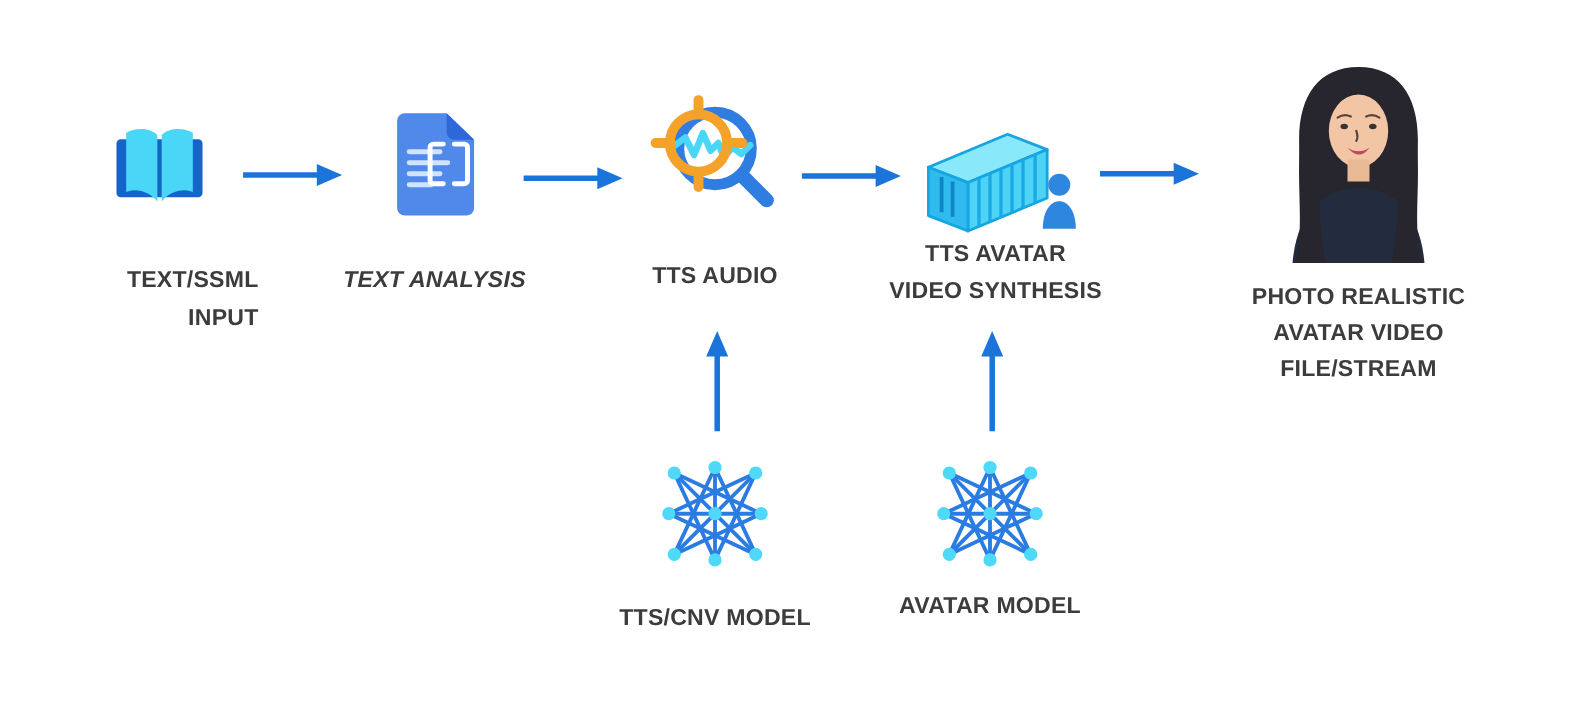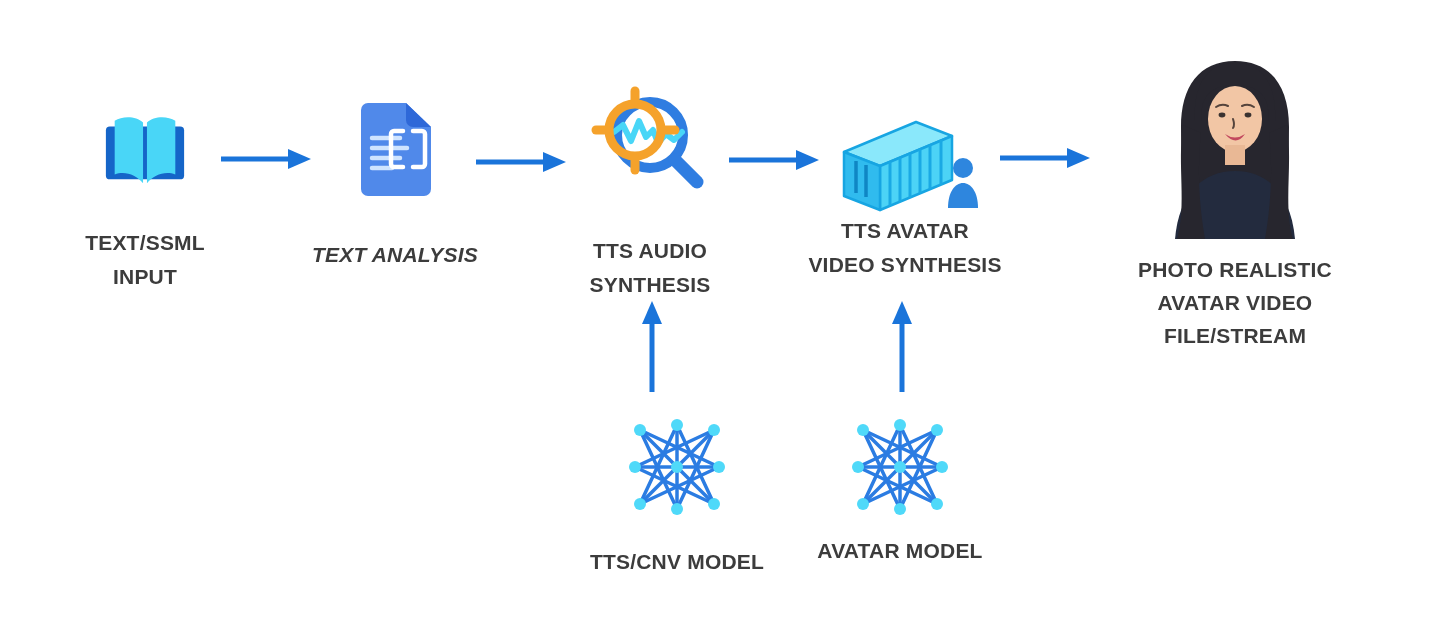--- a/index.html
+++ b/index.html
@@ -22,21 +22,21 @@
 <body>
 
 <div class="canvas">
 
   <div class="node" style="left:55px;top:100px;width:180px;">
     <svg class="icon" width="88" height="88" viewBox="0 0 90 90" style="margin-top:6px;">
       <rect x="5" y="21" width="80" height="54" rx="4" style="fill:var(--dark-blue)"></rect>
       <path d="M43,79 L43,17 C36,10 22,10 14,15 L14,70 C24,66 36,70 43,79 Z" style="fill:var(--cyan)"></path>
       <path d="M47,79 L47,17 C54,10 68,10 76,15 L76,70 C66,66 54,70 47,79 Z" style="fill:var(--cyan)"></path>
     </svg>
-    <div class="lbl" style="margin-top:32px;">
+    <div class="lbl" style="margin-top:44px;text-align:right;">
       <div>TEXT/SSML</div>
       <div>INPUT</div>
     </div>
   </div>
 
   <svg class="arrow" style="left:218px;top:146px;" width="95" height="26" viewBox="0 0 95 26">
     <line x1="3" y1="13" x2="72" y2="13" stroke-width="5"></line>
     <polygon points="70,3 93,13 70,23"></polygon>
   </svg>
 
@@ -73,21 +73,20 @@
       <circle cx="45" cy="45" r="26" fill="none" stroke-width="9" style="stroke:var(--orange)"></circle>
       <g stroke-width="9" stroke-linecap="round" style="stroke:var(--orange)">
         <line x1="45" y1="6" x2="45" y2="16"></line>
         <line x1="45" y1="74" x2="45" y2="85"></line>
         <line x1="6" y1="45" x2="16" y2="45"></line>
         <line x1="74" y1="45" x2="85" y2="45"></line>
       </g>
     </svg>
     <div class="lbl" style="margin-top:29px;">
       <div>TTS AUDIO</div>
-      <div>SYNTHESIS</div>
     </div>
   </div>
 
   <svg class="arrow" style="left:726px;top:147px;" width="95" height="26" viewBox="0 0 95 26">
     <line x1="3" y1="13" x2="72" y2="13" stroke-width="5"></line>
     <polygon points="70,3 93,13 70,23"></polygon>
   </svg>
 
   <div class="node" style="left:795px;top:100px;width:220px;">
     <svg class="icon" width="150" height="106" viewBox="0 0 150 106" style="margin-top:8px;">
@@ -152,21 +151,21 @@
   <svg class="arrow" style="left:638px;top:298px;" width="28" height="97" viewBox="0 0 28 97">
     <line x1="14" y1="94" x2="14" y2="24" stroke-width="5"></line>
     <polygon points="4,26 14,3 24,26"></polygon>
   </svg>
 
   <svg class="arrow" style="left:888px;top:298px;" width="28" height="97" viewBox="0 0 28 97">
     <line x1="14" y1="94" x2="14" y2="24" stroke-width="5"></line>
     <polygon points="4,26 14,3 24,26"></polygon>
   </svg>
 
-  <div class="node" style="left:560px;top:412px;width:180px;margin-left:27px;">
+  <div class="node" style="left:560px;top:412px;width:180px;">
     <svg class="icon" width="110" height="110" viewBox="0 0 110 110">
       <g stroke-width="3.5" stroke-linecap="round" style="stroke:var(--net-line)">
         <line x1="18" y1="18" x2="92" y2="92"></line>
           <line x1="92" y1="18" x2="18" y2="92"></line>
         <line x1="55" y1="13" x2="55" y2="97"></line>
           <line x1="13" y1="55" x2="97" y2="55"></line>
         <line x1="18" y1="18" x2="55" y2="97"></line>
           <line x1="18" y1="18" x2="97" y2="55"></line>
         <line x1="92" y1="18" x2="55" y2="97"></line>
           <line x1="92" y1="18" x2="13" y2="55"></line>

